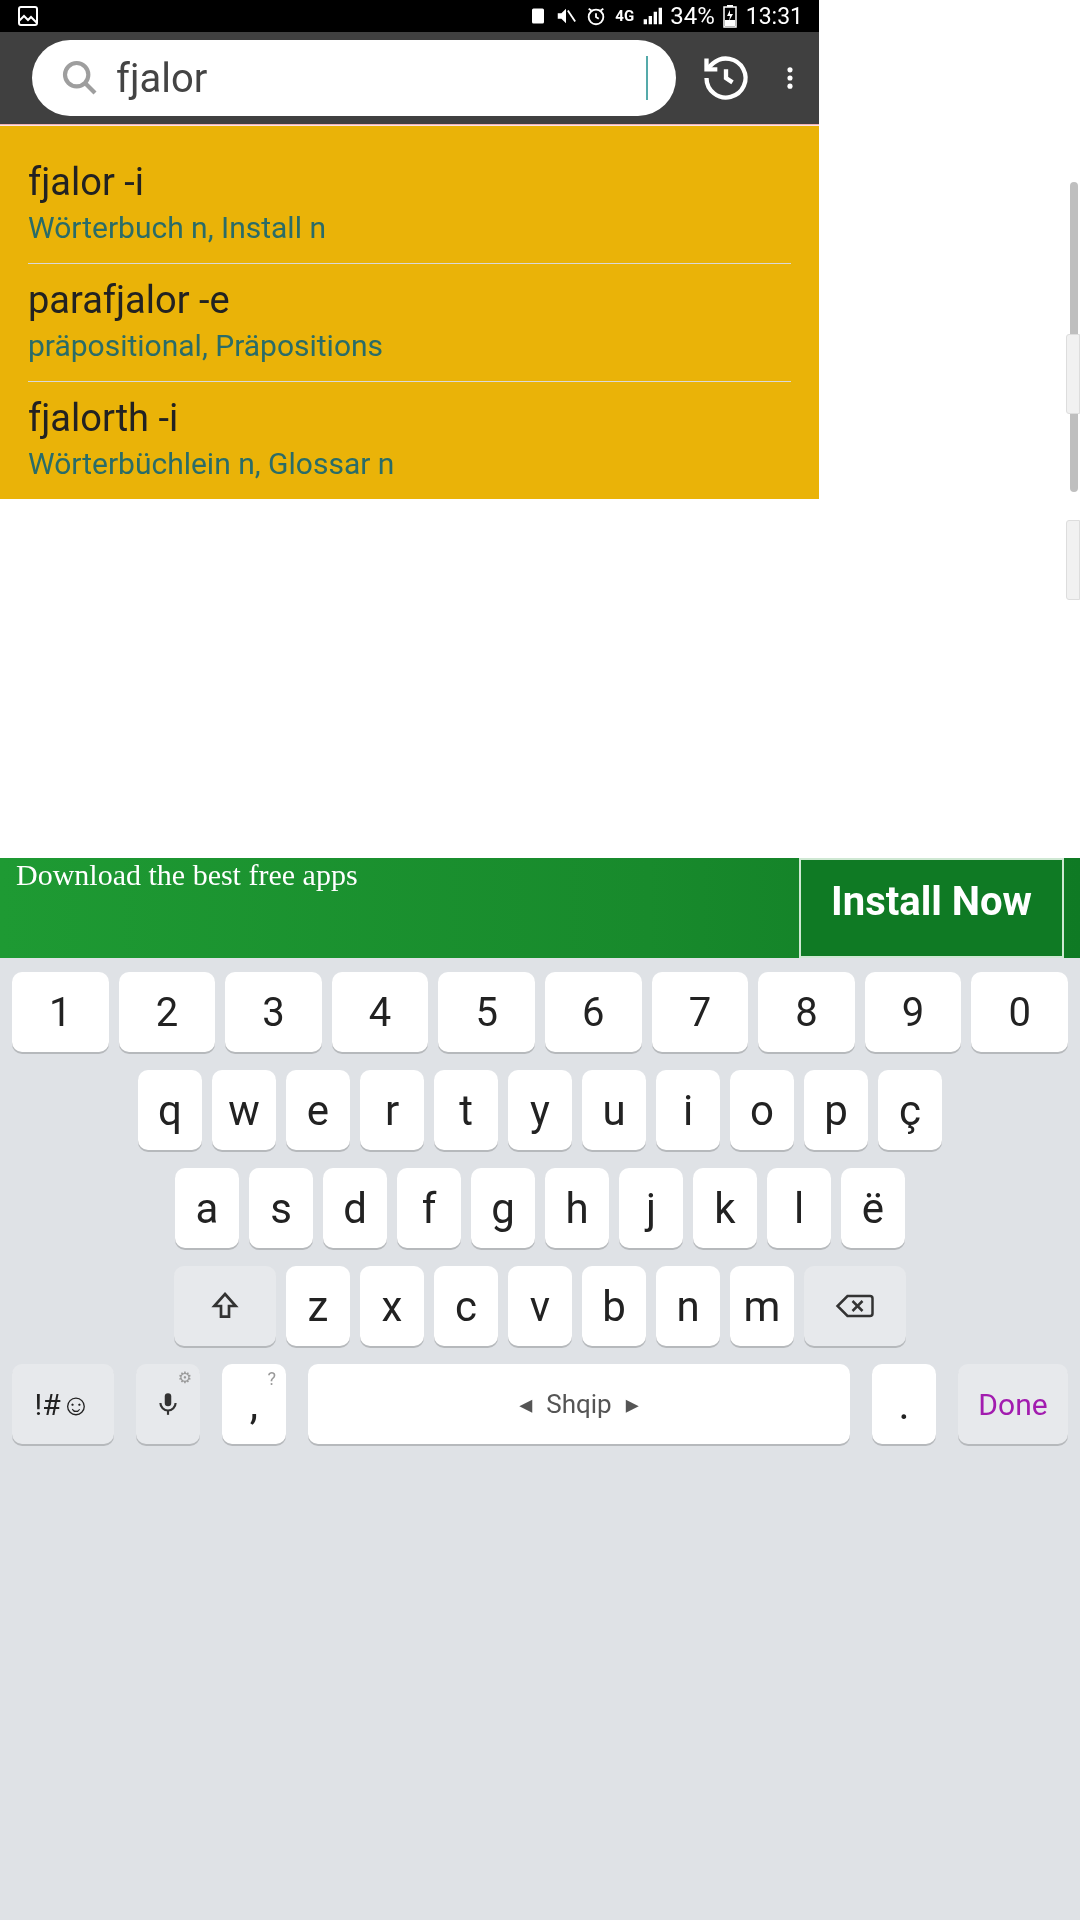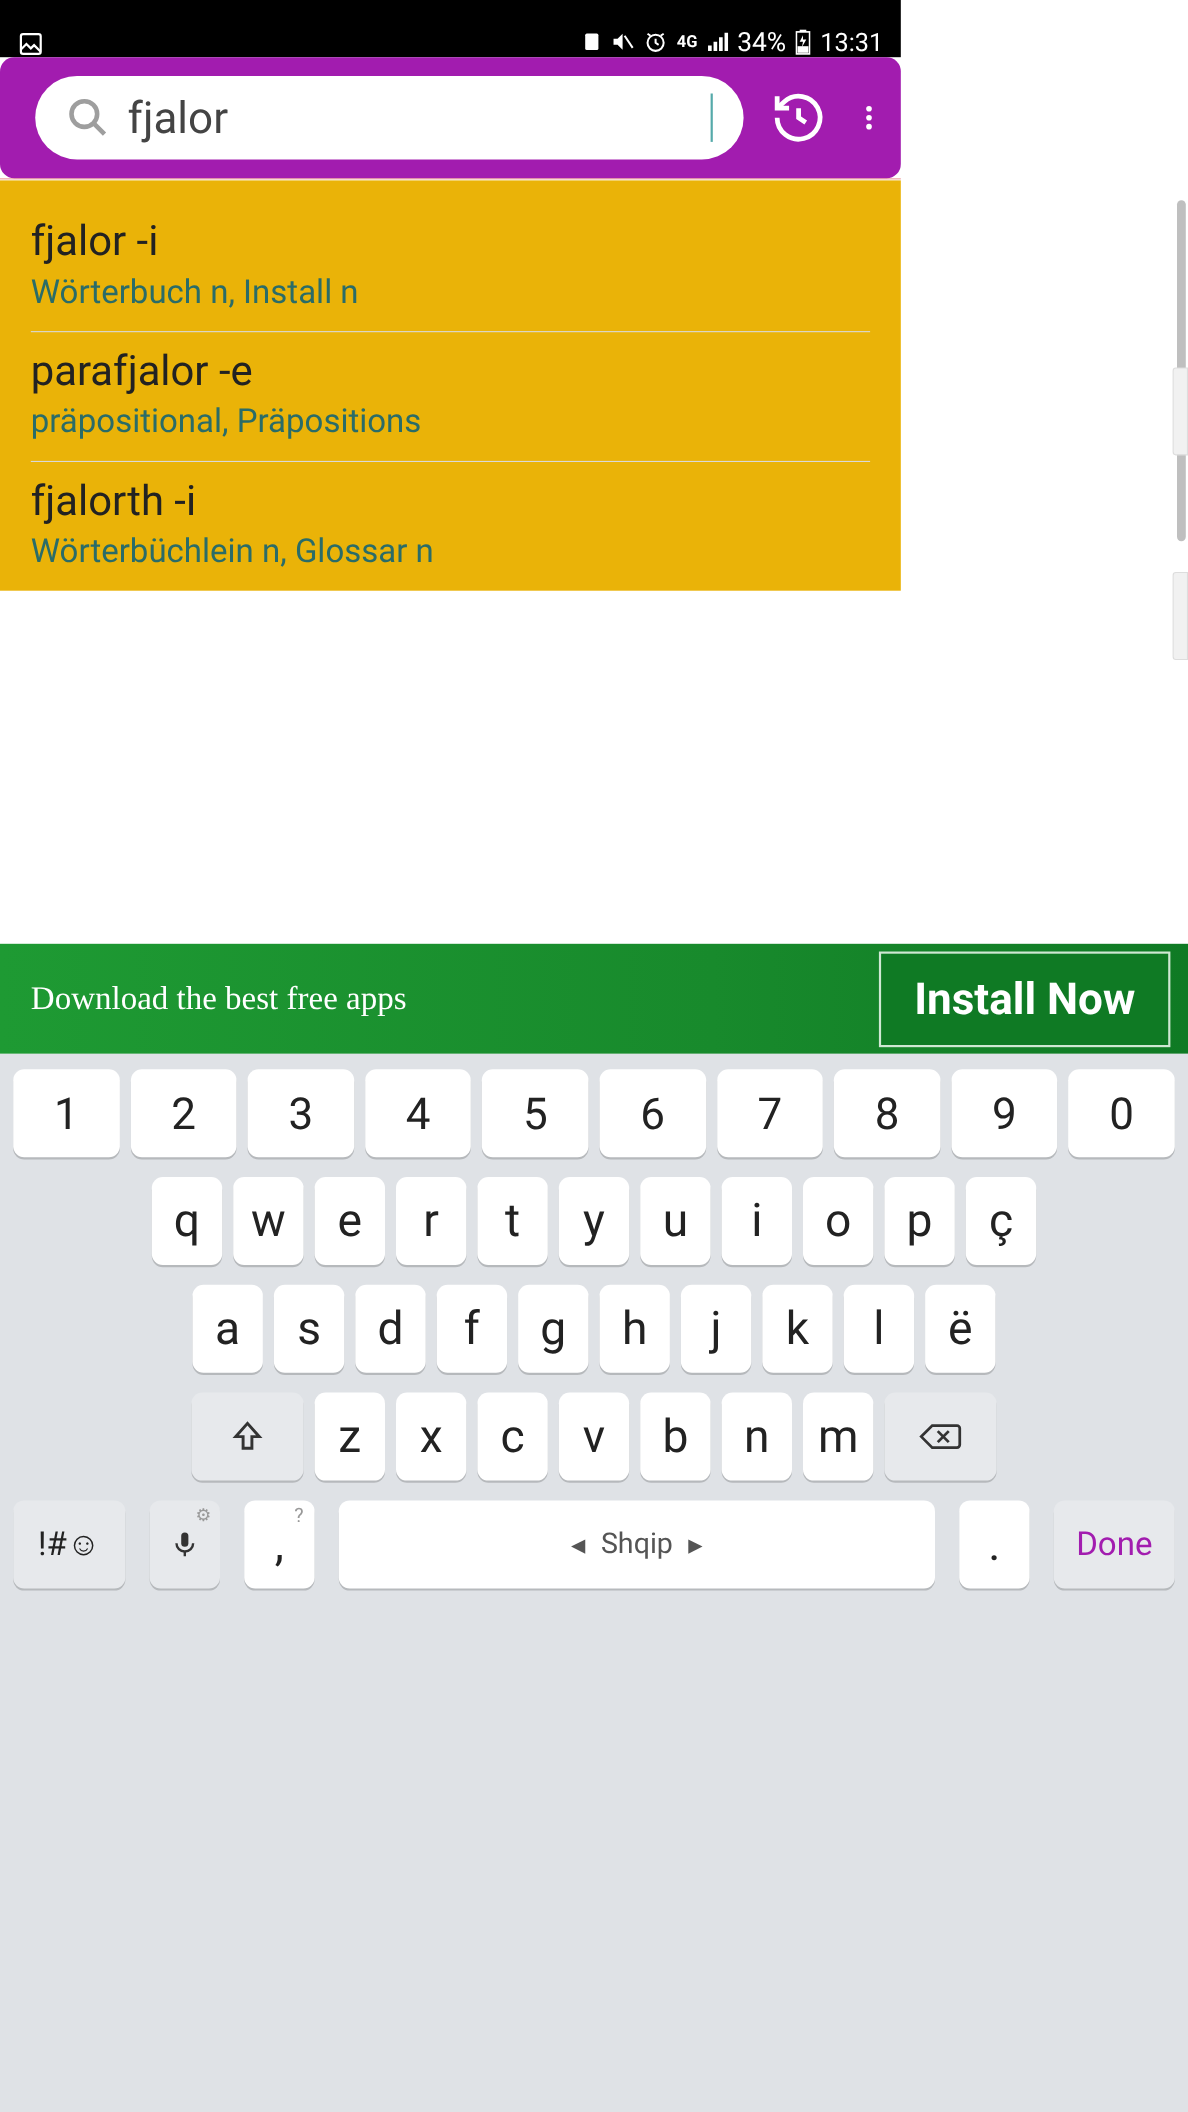--- a/index.html
+++ b/index.html
@@ -1,48 +1,48 @@
 <!DOCTYPE html>
 <html><head>
 <meta charset="utf-8">
 <style>
   * { margin: 0; padding: 0; box-sizing: border-box; font-family: -apple-system, Roboto, "Segoe UI", sans-serif; }
   html, body { width: 819px; height: 1456px; background: #fff; overflow: hidden; }
 
   
-  .status-bar { height: 52px; background: #000; color: #fff; display: flex; align-items: flex-end; padding: 0 16px; font-size: 22px; }
+  .status-bar { height: 32px; background: #000; color: #fff; display: flex; align-items: center; padding: 0 16px; font-size: 22px; }
   .status-left { flex: 1; display: flex; align-items: center; gap: 8px; }
   .status-right { display: flex; align-items: center; gap: 8px; font-weight: 400; }
   .status-right .pct { font-size: 24px; }
   .status-right .time { font-size: 23px; margin-left: 1px; }
 
   .ico { display: inline-flex; align-items: center; justify-content: center; }
 
   
-  .app-header { background: #a21caf; height: 110px; display: flex; align-items: center; padding: 0 16px 0 32px; gap: 24px; border-radius: 13px; }
+  .app-header { background: #404040; height: 92px; display: flex; align-items: center; padding: 0 16px 0 32px; gap: 24px; }
   .search-box { flex: 1; background: #fff; border-radius: 40px; height: 76px; display: flex; align-items: center; padding: 0 28px; gap: 16px; }
   .search-box input { border: none; outline: none; font-size: 40px; color: #444; flex: 1; background: transparent; }
   .search-box input::placeholder { color: #888; }
   .header-btn { width: 56px; height: 56px; display: flex; align-items: center; justify-content: center; color: #fff; }
 
   .red-shadow { height: 2px; background: linear-gradient(#d00000, transparent); opacity:.4; }
 
   
   .results { padding: 20px 28px 0 28px; background: #eab308; }
   .result { padding: 14px 0 18px 0; border-bottom: 1px solid #d9d9d9; }
   .result:last-child { border-bottom: none; }
   .result .term { font-size: 38px; color: #222; font-weight: 400; margin-bottom: 6px; }
   .result .def { font-size: 30px; color: #2a6c68; }
 
   .scroll-thumb { position:absolute; right:2px; top:182px; width:8px; height:310px; background:#bfbfbf; border-radius:4px; }
   .drag-arrow { position:absolute; right:0; top:334px; width:14px; height:80px; background:#f1f1f1; border-radius:3px 0 0 3px; border:1px solid #ddd; }
   .drag-arrow2 { position:absolute; right:0; top:520px; width:14px; height:80px; background:#f1f1f1; border-radius:3px 0 0 3px; border:1px solid #ddd; }
 
   
-  .ad { position: absolute; left: 0; right: 0; top: 858px; height: 100px; background: linear-gradient(90deg,#1e9a33 0%,#188a2c 60%,#0f7a24 100%); display: flex; align-items: center; padding: 0 16px 0 28px; gap: 20px; }
+  .ad { position: absolute; left: 0; right: 0; top: 858px; height: 100px; background: linear-gradient(90deg,#1e9a33 0%,#188a2c 60%,#0f7a24 100%); display: flex; padding: 0 16px 0 16px; gap: 20px; }
   .ad-text { color: #fff; font-size: 30px; font-family: Georgia, "Times New Roman", serif; flex:1; }
   .ad-btn { color:#fff; font-size:40px; font-weight:700; border:2px solid #cfe8d3; padding:18px 30px; background:#0f7a24; }
 
   
   .keyboard { position: absolute; left:0; right:0; bottom:0; top:958px; background:#dfe2e6; padding:14px 12px 16px 12px; display:flex; flex-direction:column; gap:18px; }
   .krow { display:flex; gap:10px; justify-content:center; }
   .key { background:#fff; border-radius:10px; box-shadow:0 2px 0 rgba(0,0,0,.18); display:flex; align-items:center; justify-content:center; font-size:42px; color:#222; height:80px; flex:1; position:relative; }
   .key.num { font-size:40px; }
   .row2 .key { flex: 0 0 64px; }
   .row3 .key { flex: 0 0 64px; }

